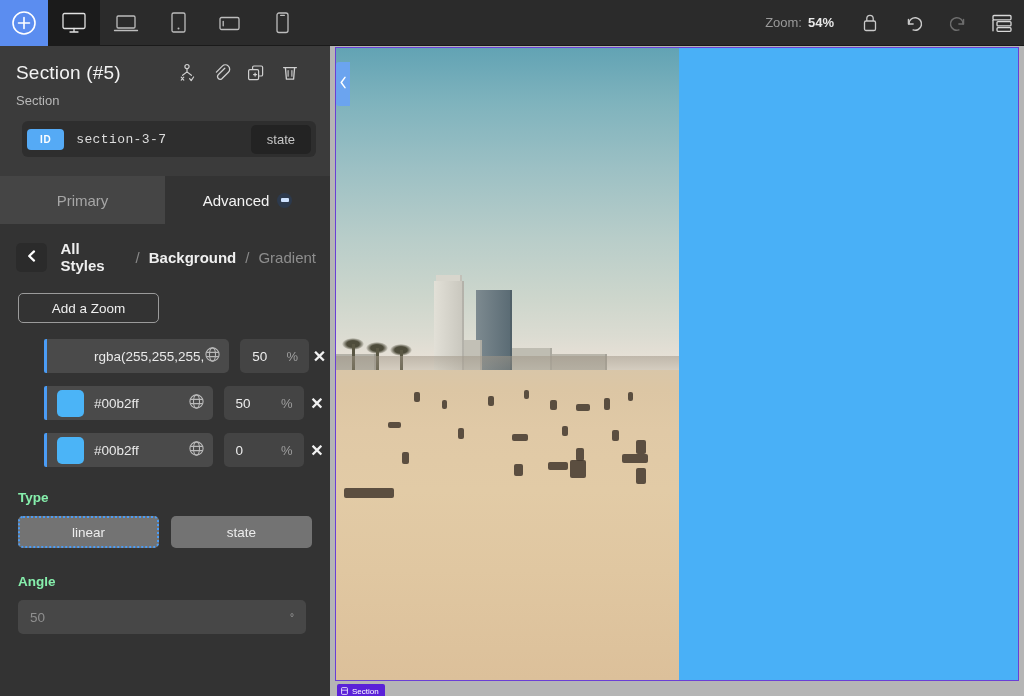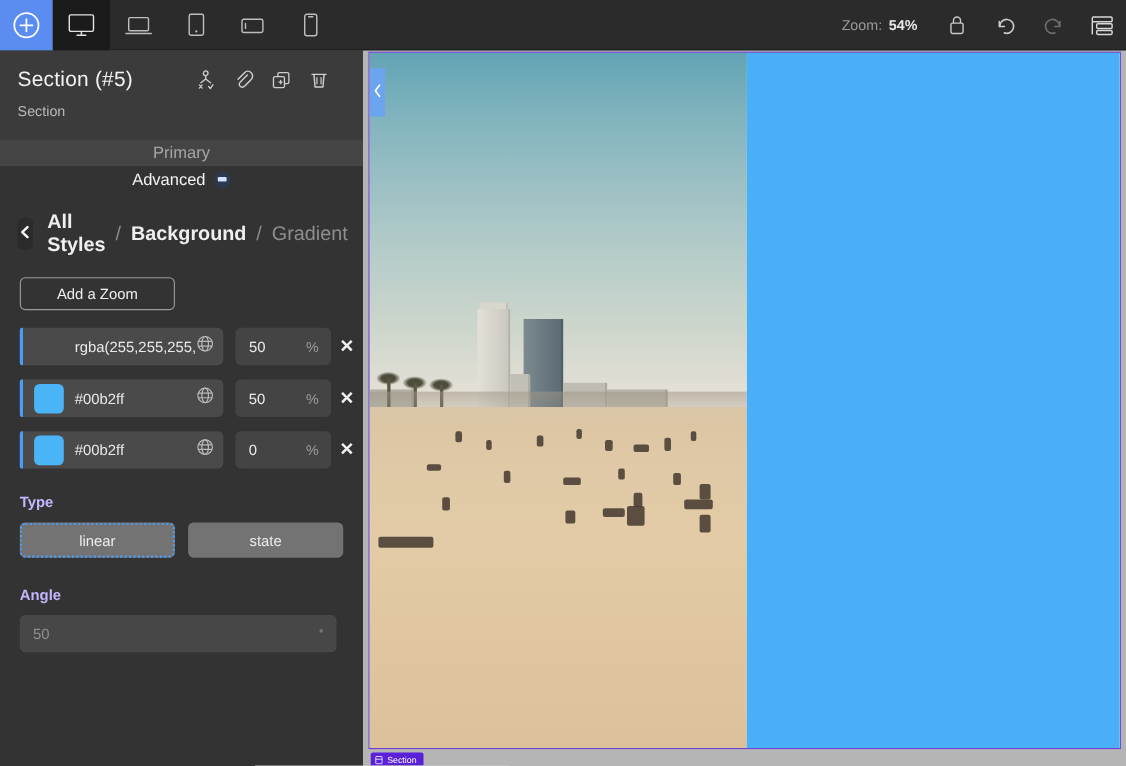--- a/index.html
+++ b/index.html
@@ -96,21 +96,21 @@
     padding-left: 12px;
     letter-spacing: .4px;
   }
   .state-btn {
     background: #232323; color: #c6c6c6;
     font-size: 13px; border-radius: 5px;
     padding: 7px 16px; cursor: pointer;
   }
 
   
-  .tabs { display: flex; margin-top: 19px; height: 48px; flex-direction: column; }
+  .tabs { display: flex; margin-top: 19px; height: 48px; }
   .tab {
     flex: 1 1 50%;
     display: flex; align-items: center; justify-content: center;
     gap: 8px;
     font-size: 15px; cursor: pointer;
   }
   .tab.inactive { background: #454545; color: #a6a6a6; }
   .tab.active { background: #333333; color: #f3f3f3; }
   .tab-badge {
     width: 15px; height: 15px; border-radius: 50%;
@@ -121,21 +121,21 @@
     display: block; width: 8px; height: 4px;
     background: #cfe3ff; border-radius: 1px;
   }
 
   
   .panel-body { background: #333333; height: 100%; padding-bottom: 40px; }
 
   .crumbs {
     display: flex; align-items: center; gap: 9px;
     padding: 16px 14px 0 16px;
-    font-size: 18px;
+    font-size: 15px;
   }
   .back-btn {
     width: 32px; height: 29px; background: #2b2b2b;
     border-radius: 5px;
     display: flex; align-items: center; justify-content: center;
     cursor: pointer; margin-right: 4px;
   }
   .crumb { color: #efefef; cursor: pointer; font-weight: bold; }
   .crumb.muted { color: #8e8e8e; font-weight: normal; cursor: default; }
   .crumb-sep { color: #8a8a8a; }
@@ -144,21 +144,21 @@
     margin: 19px 0 0 18px;
     width: 141px; height: 30px;
     border: 1px solid #9b9b9b; border-radius: 5px;
     background: transparent; color: #efefef;
     font-size: 13.5px;
     display: flex; align-items: center; justify-content: center;
     cursor: pointer;
     font-family: "Liberation Sans", sans-serif;
   }
 
-  .color-rows { margin-top: 16px; }
+  .color-rows { margin-top: 16px; padding-left: 26px; }
   .color-row {
     display: flex; align-items: center;
     padding: 0 0 0 18px;
     margin-bottom: 13px;
     height: 34px;
   }
   .accent-bar { width: 3px; height: 34px; background: #4b9cf5; border-radius: 2px 0 0 2px; flex: none; }
   .color-field {
     width: 186px; height: 34px;
     background: #4a4a4a; border-radius: 0 5px 5px 0;
@@ -187,21 +187,21 @@
   .pct-val { font-size: 13.5px; color: #ececec; }
   .pct-sign { font-size: 13px; color: #9e9e9e; }
 
   .row-x {
     width: 30px; text-align: center;
     color: #f2f2f2; font-size: 16px; font-weight: bold;
     cursor: pointer; user-select: none;
   }
 
   .field-label {
-    font-size: 13.5px; color: #c4b5fd;
+    font-size: 13.5px; color: #86efac;
     padding: 10px 0 0 18px; font-weight: bold;
   }
 
   .type-row { display: flex; gap: 12px; padding: 11px 0 0 18px; }
   .type-btn {
     width: 141px; height: 32px; border-radius: 5px;
     background: #737373; color: #ededed;
     font-size: 13.5px;
     display: flex; align-items: center; justify-content: center;
     cursor: pointer;
@@ -459,20 +459,25 @@
                 <path d="M5.4 4.6l1 11.5h7.2l1-11.5" stroke="#cfcfcf" stroke-width="1.3" stroke-linejoin="round"></path>
                 <path d="M8.1 7.6v5.6M11.9 7.6v5.6" stroke="#cfcfcf" stroke-width="1.1" stroke-linecap="round"></path>
               </svg>
             </span>
           </span>
         </div>
       </div>
       <div class="panel-sub">Section</div>
     </div>
 
+    <div class="id-row">
+      <span class="id-badge">ID</span>
+      <span class="id-value">section-3-7</span>
+      <span class="state-btn">state</span>
+    </div>
 
     <div class="tabs">
       <div class="tab inactive">
         <span>Primary</span>
       </div>
       <div class="tab active">
         <span>Advanced</span>
         <span class="tab-badge">
             <i></i>
           </span>

